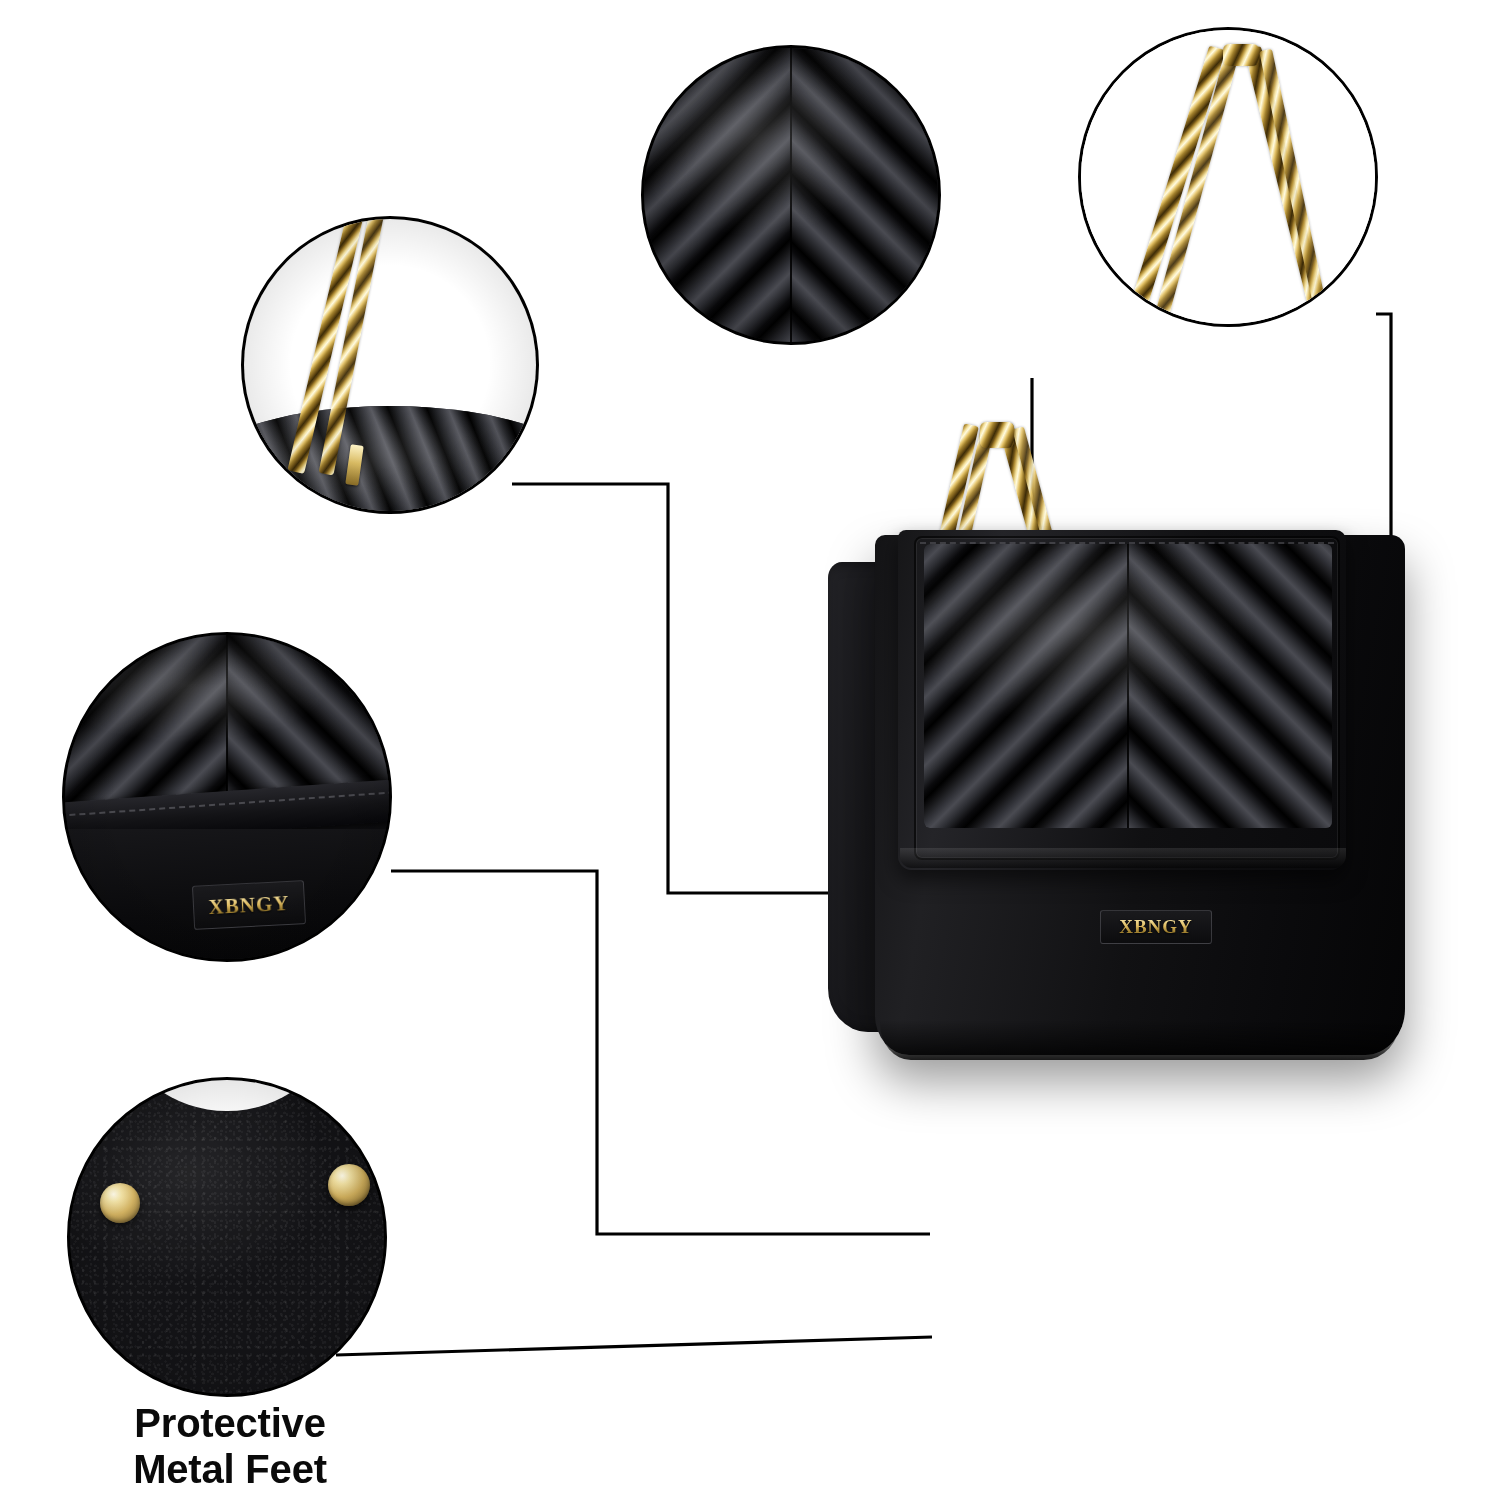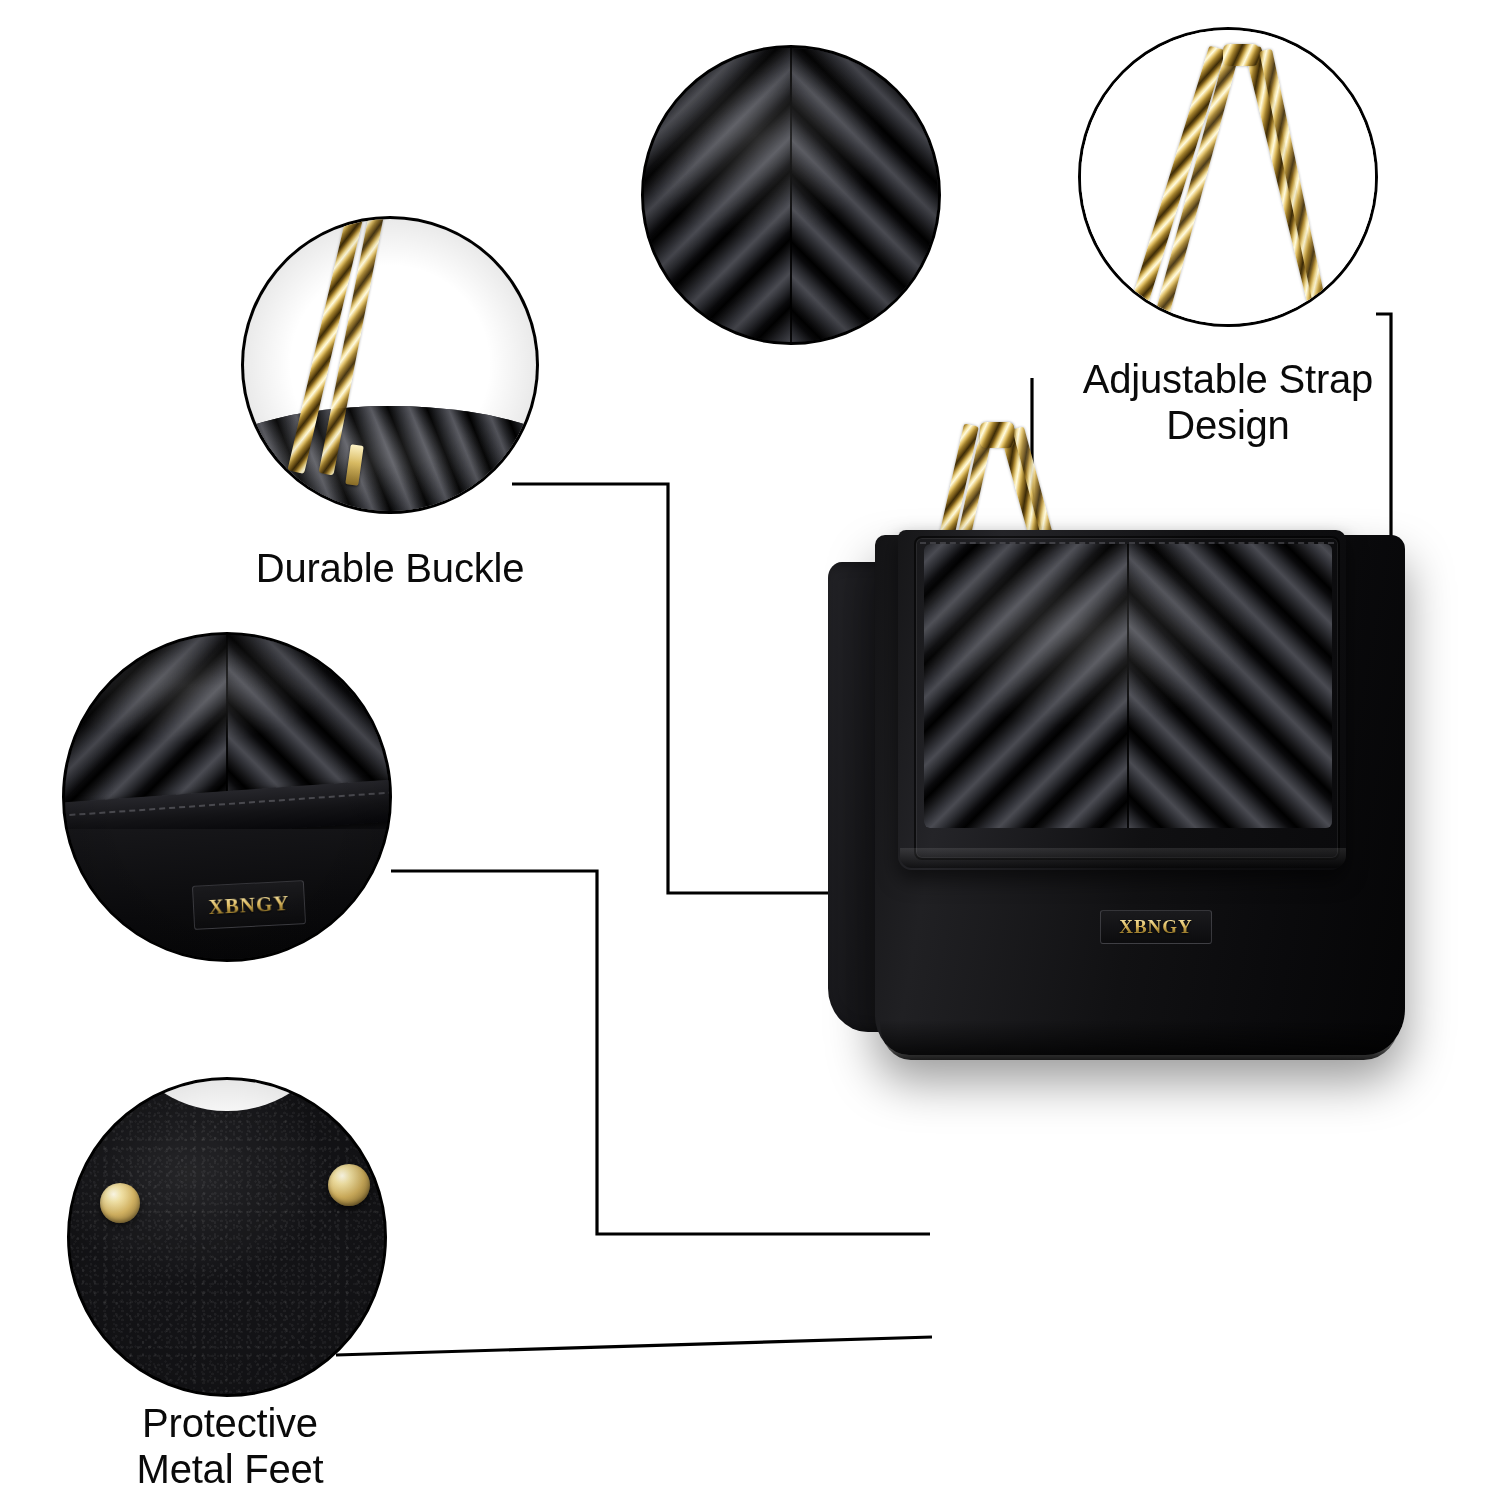--- a/index.html
+++ b/index.html
@@ -283,23 +283,20 @@
 
       <div style="position:absolute;left:18%;top:-16%;width:64%;height:26%;
                   background:#ffffff;border-radius:0 0 50% 50%/0 0 100% 100%;"></div>
       <div class="stud" style="left:30px;top:103px;width:40px;height:40px;"></div>
       <div class="stud" style="left:258px;top:84px;width:42px;height:42px;"></div>
       <div class="sheen" style="opacity:.45;"></div>
       <div class="vignette" style="opacity:.4;"></div>
     </div>
   </div>
 
-  <div class="label c" style="left:240px;top:545px;width:300px;">Durable Buckle</div>
-
-
-  <div class="label c" style="left:1058px;top:356px;width:340px;">Adjustable Strap
-Design</div>
-
-
-  <div class="label c" style="left:90px;top:1400px;width:280px;">Protective
+
+
+
+
+  <div class="label c" style="left:90px;top:1400px;width:280px;font-weight:bold;">Protective
 Metal Feet</div>
 
 </div>
 
 </body></html>

